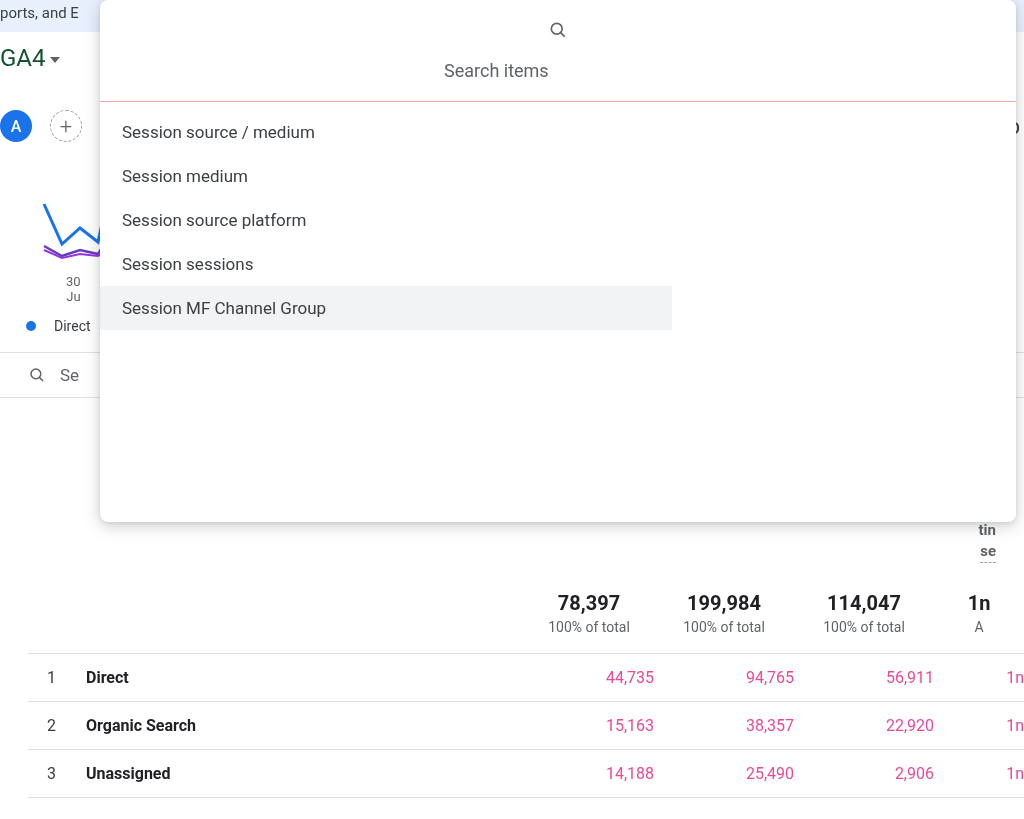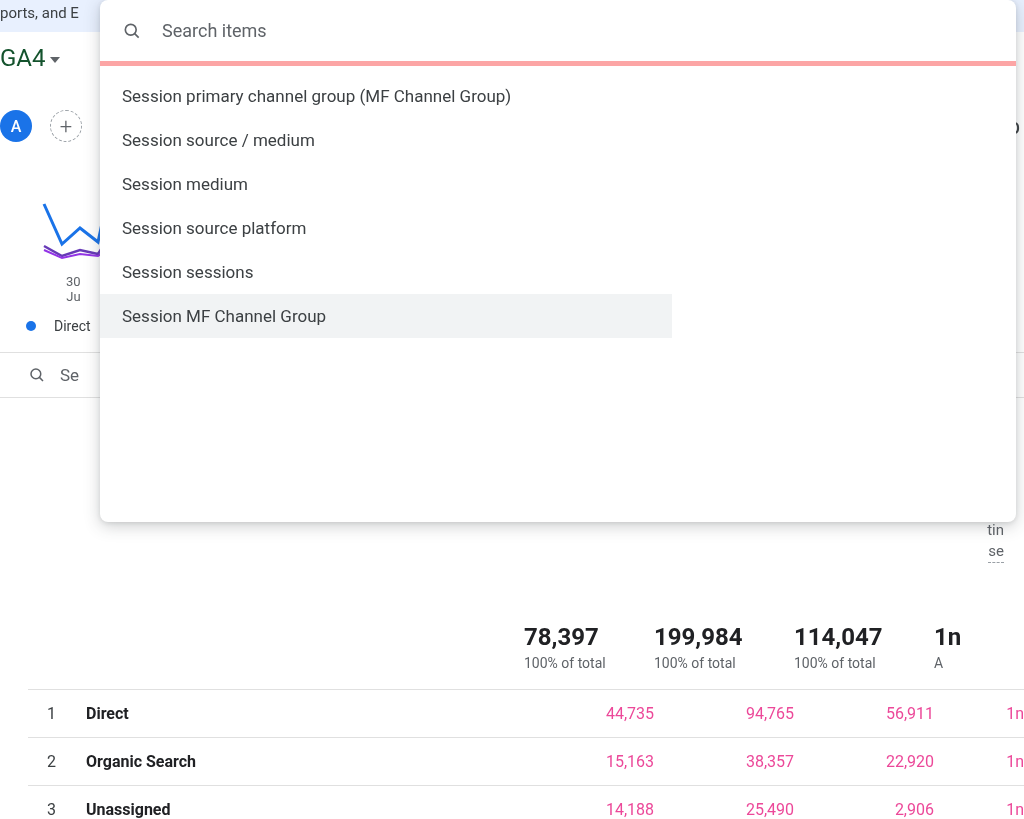--- a/index.html
+++ b/index.html
@@ -94,50 +94,51 @@
     background: #fff;
     border-radius: 8px;
     box-shadow: 0 4px 16px rgba(60,64,67,.25), 0 1px 4px rgba(60,64,67,.12);
     z-index: 100;
     height: 522px;
     display:flex; flex-direction:column;
   }
   .dd-search {
     display:flex; align-items:center; gap:20px;
     padding: 20px 22px;
-    border-bottom:5px solid #fca5a5;
+    border-bottom:1px solid #fca5a5;
+    flex-direction:column;
   }
   .dd-search input {
     border:none; outline:none; font-size:18px; color:#3c4043; flex:1;
     font-family: inherit;
   }
   .dd-search input::placeholder { color:#5f6368; }
   .dd-list { padding: 8px 0; }
   .dd-item {
     padding: 12px 22px;
     font-size: 17px;
     color:#3c4043;
     cursor:pointer;
     max-width: 572px;
   }
   .dd-item.highlight { background:#f1f3f4; }
 
   
   .table-wrap { position:absolute; left:28px; right:0; top:500px; }
-  .thead-row { display:flex; justify-content:flex-end; gap:66px; padding-right:20px; }
+  .thead-row { display:flex; justify-content:flex-end; gap:66px; padding-right:28px;font-weight:bold; }
   .th-cell { text-align:right; font-size:15px; color:#5f6368; line-height:1.35; }
   .th-cell .dotted { border-bottom:1px dashed #9aa0a6; padding-bottom:1px; display:inline-block;}
 
   .totals-row {
     display:grid; grid-template-columns: 58px 1fr 130px 140px 140px 90px;
     align-items:flex-end; padding:28px 0 18px 0;
     border-bottom:1px solid #e0e0e0;
   }
-  .totals-row .big { font-size:24px; font-weight:700; text-align:left;margin-top:32px; }
-  .totals-row .sub { font-size:14px; color:#5f6368; text-align:left; margin-top:4px; }
+  .totals-row .big { font-size:20px; font-weight:700; text-align:center; }
+  .totals-row .sub { font-size:14px; color:#5f6368; text-align:center; margin-top:4px; }
 
   .data-row {
     display:grid; grid-template-columns: 58px 1fr 130px 140px 140px 90px;
     padding:14px 0;
     border-bottom:1px solid #e0e0e0;
     font-size:16px;
   }
   .data-row .idx { text-align:right; padding-right:30px; color:#3c4043;}
   .data-row .name { font-weight:700; color:#202124;}
   .data-row .num { text-align:right; color:#ec4899;}
@@ -266,20 +267,19 @@
 
 <div class="dropdown">
   <div class="dd-search">
     <svg class="icon-search" viewBox="0 0 24 24" fill="none" stroke="#5f6368" stroke-width="2">
       <circle cx="10.5" cy="10.5" r="6.5"></circle>
         <line x1="20" y1="20" x2="15.2" y2="15.2"></line>
     </svg>
     <input type="text" placeholder="Search items" style="">
   </div>
   <div class="dd-list" id="dd-list">
-      <div class="dd-item">Session primary channel group (MF Channel Group)</div>
       <div class="dd-item">Session source / medium</div>
       <div class="dd-item">Session medium</div>
       <div class="dd-item">Session source platform</div>
       <div class="dd-item">Session sessions</div>
       <div class="dd-item highlight">Session MF Channel Group</div>
     </div>
 </div>
 
 </body></html>

